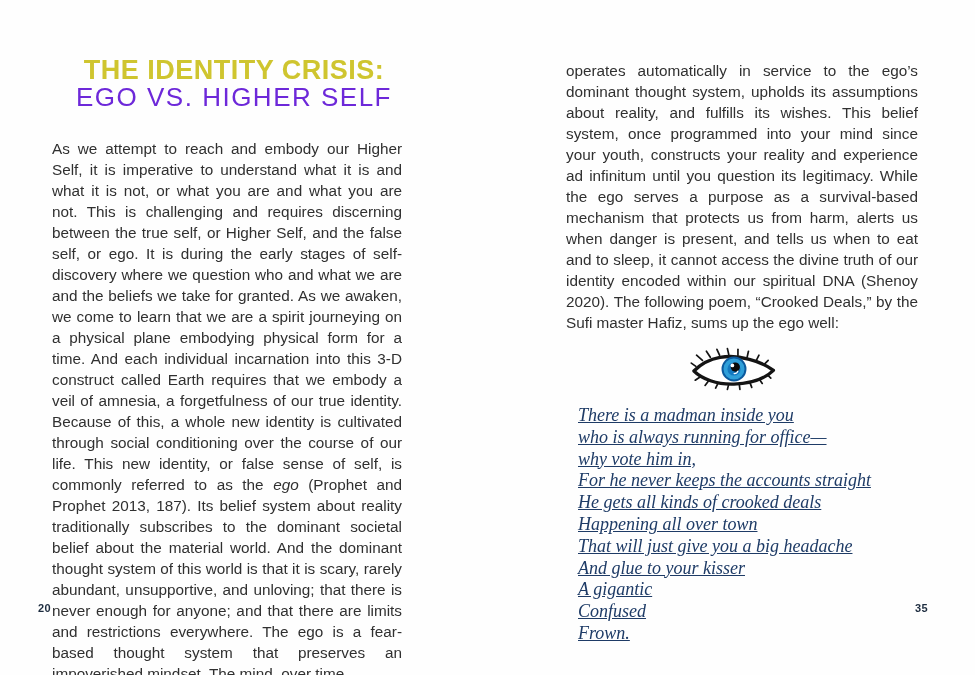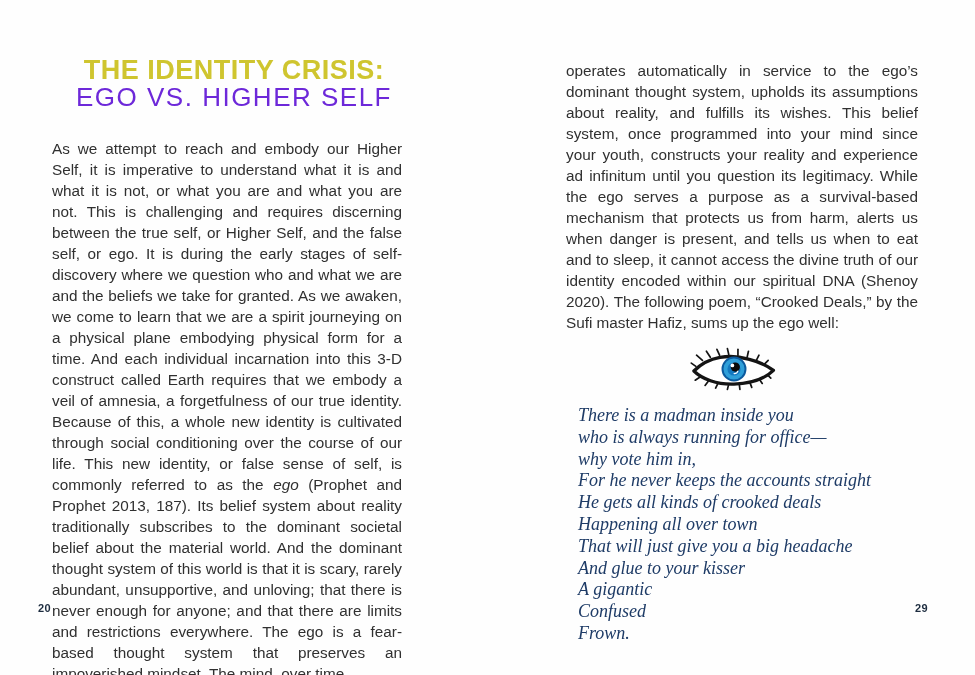--- a/index.html
+++ b/index.html
@@ -49,20 +49,21 @@
   }
 
   .poem {
     margin: 13px 0 0 20px;
     font-family: "Liberation Serif", serif;
     font-style: italic;
     font-size: 18px;
     line-height: 21.8px;
     color: #1e3b66;
     white-space: pre-line;
+    text-decoration: underline;
   }
 
   .folio {
     position: absolute;
     top: 602px;
     font-size: 11px;
     font-weight: 700;
     letter-spacing: 0.5px;
     color: #1d2c3f;
   }
@@ -122,15 +123,15 @@
 He gets all kinds of crooked deals
 Happening all over town
 That will just give you a big headache
 And glue to your kisser
 A gigantic
 Confused
 Frown.</div>
   </div>
 
   <div class="folio folio-left">20</div>
-  <div class="folio folio-right">29</div>
+  <div class="folio folio-right">35</div>
 
 </div>
 
 </body></html>

